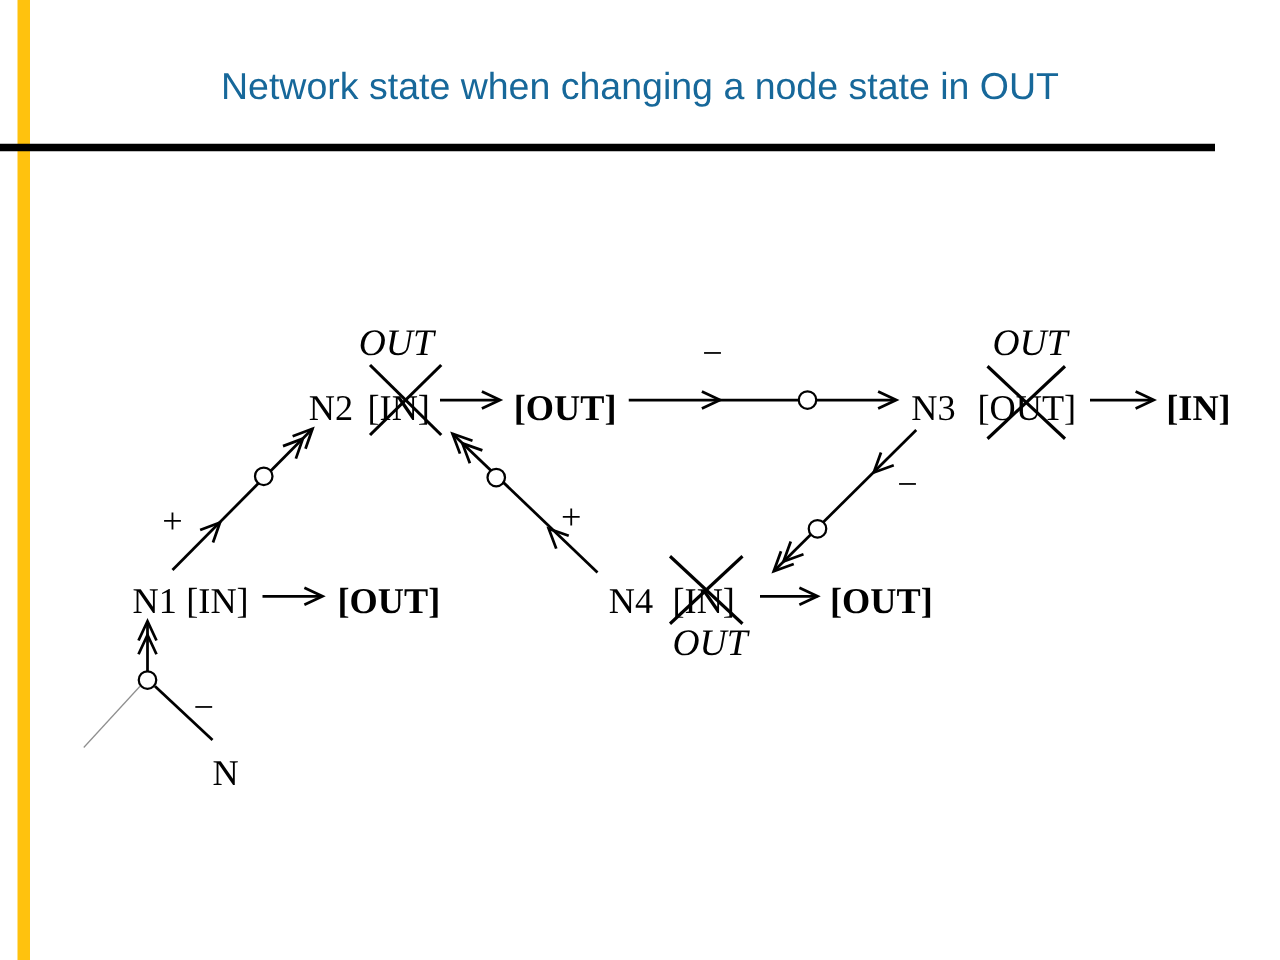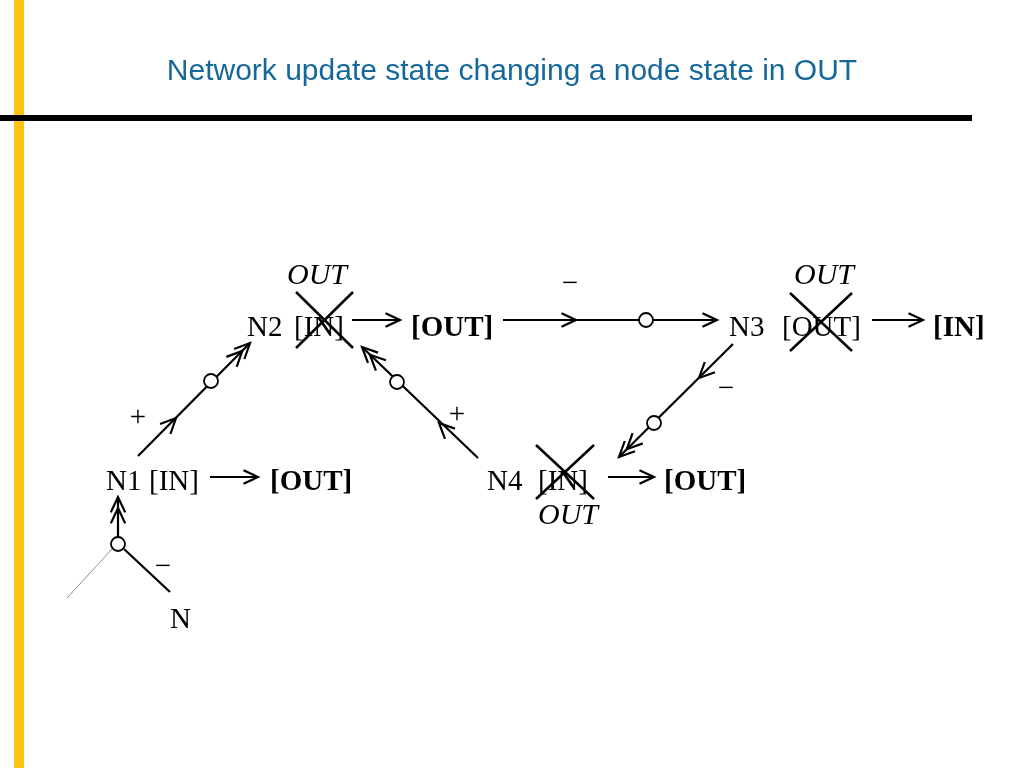--- a/index.html
+++ b/index.html
@@ -39,21 +39,21 @@
   .ln   { stroke: #000; stroke-width: 2.2; fill: none; }
   .ah   { stroke: #000; stroke-width: 2.2; fill: none; }
   .xx   { stroke: #000; stroke-width: 2.5; }
   .mark { fill: #fff; stroke: #000; stroke-width: 1.8; }
   .thin { stroke: #8f8f8f; stroke-width: 1; }
 </style>
 </head>
 <body>
 
 <div class="accent-bar" style="background: rgb(255, 194, 14);"></div>
-<div class="slide-title" style="color: rgb(23, 104, 154);">Network update state changing a node state in OUT</div>
+<div class="slide-title" style="color: rgb(23, 104, 154);">Network state when changing a node state in OUT</div>
 <div class="title-rule" style="background: rgb(0, 0, 0);"></div>
 
 <svg class="diagram" width="1024" height="768" viewBox="0 0 1024 768">
 
   <g>
     <line class="ln" x1="138" y1="456" x2="250" y2="343"></line>
     <path class="ah" d="M 244.4,359 L 250,343 L 234.1,349"></path>
     <path class="ah" d="M 236.7,366.9 L 242.3,350.9 L 226.4,356.9"></path>
     <path class="ah" d="M 170.4,434 L 176,418 L 160.1,424"></path>
     <circle class="mark" cx="211" cy="381" r="7"></circle>

